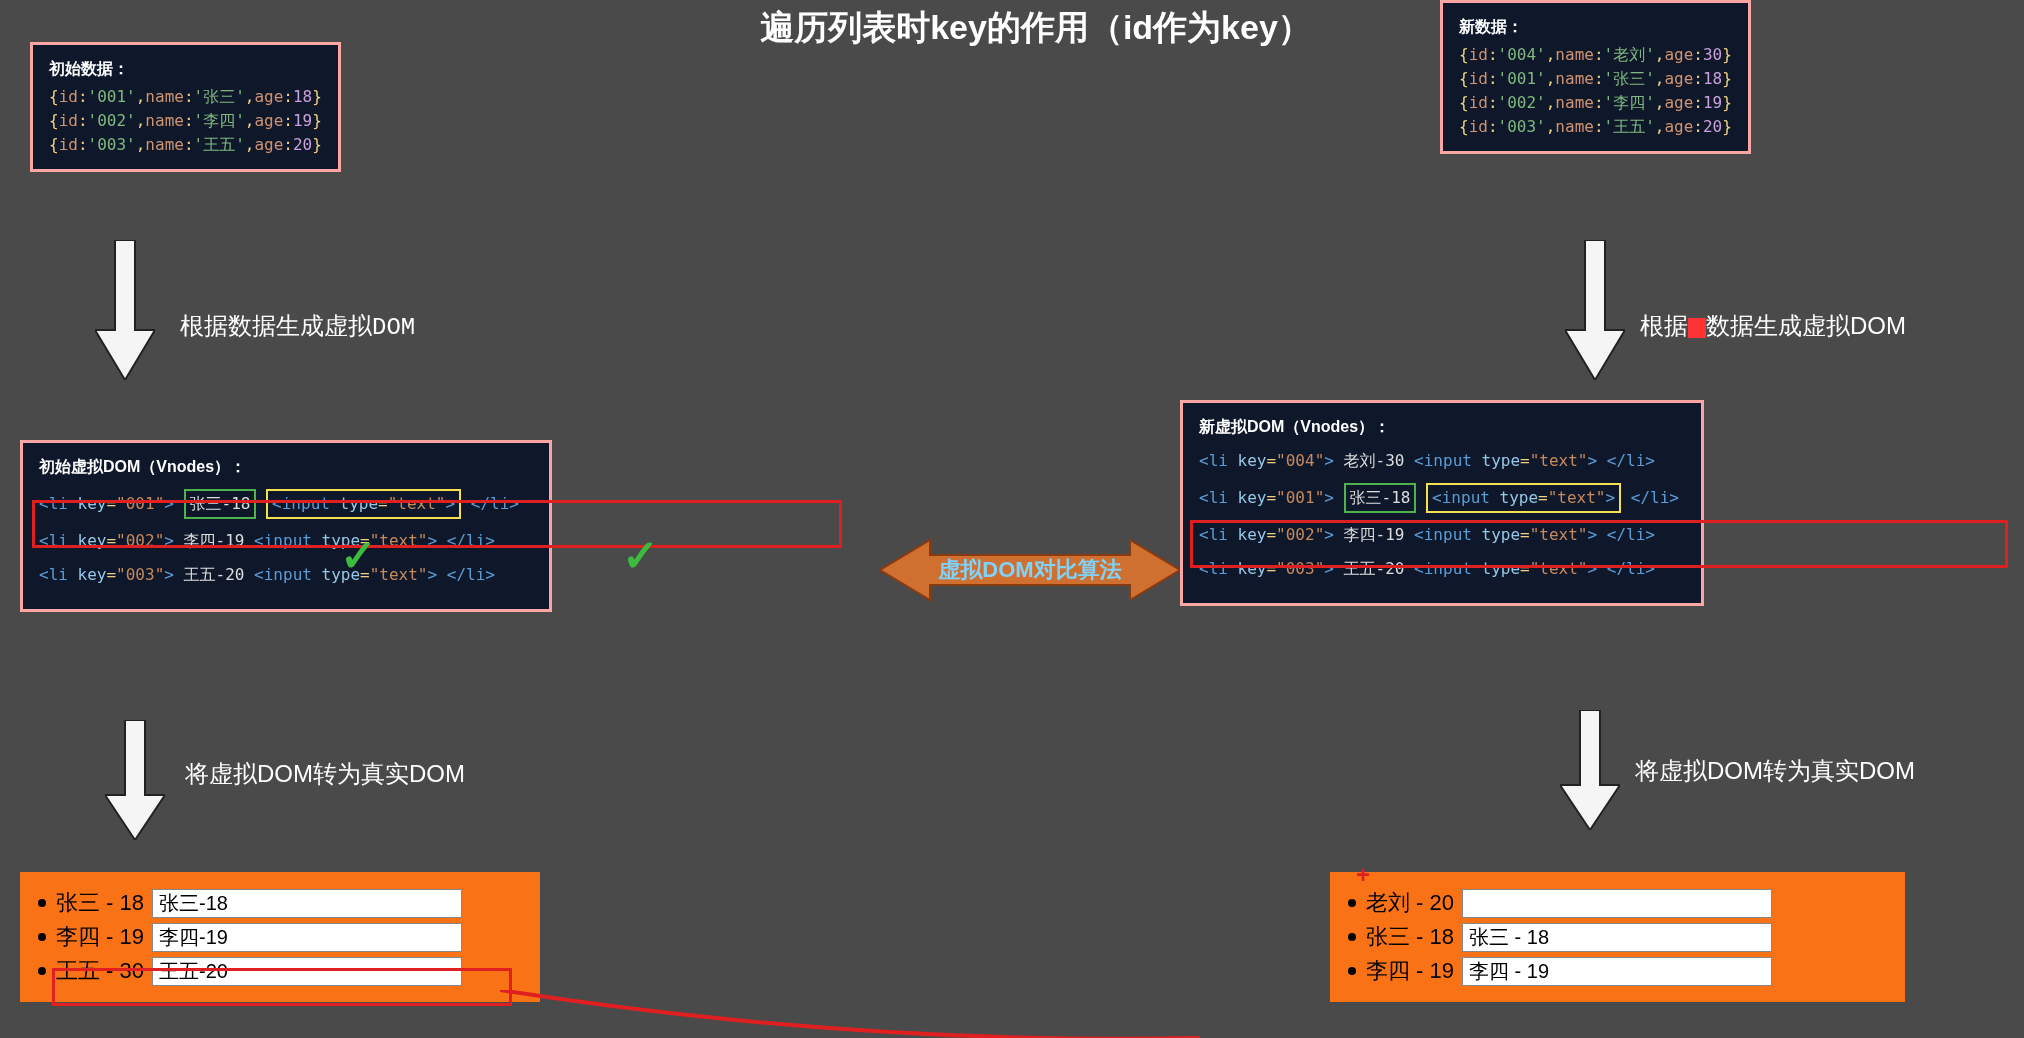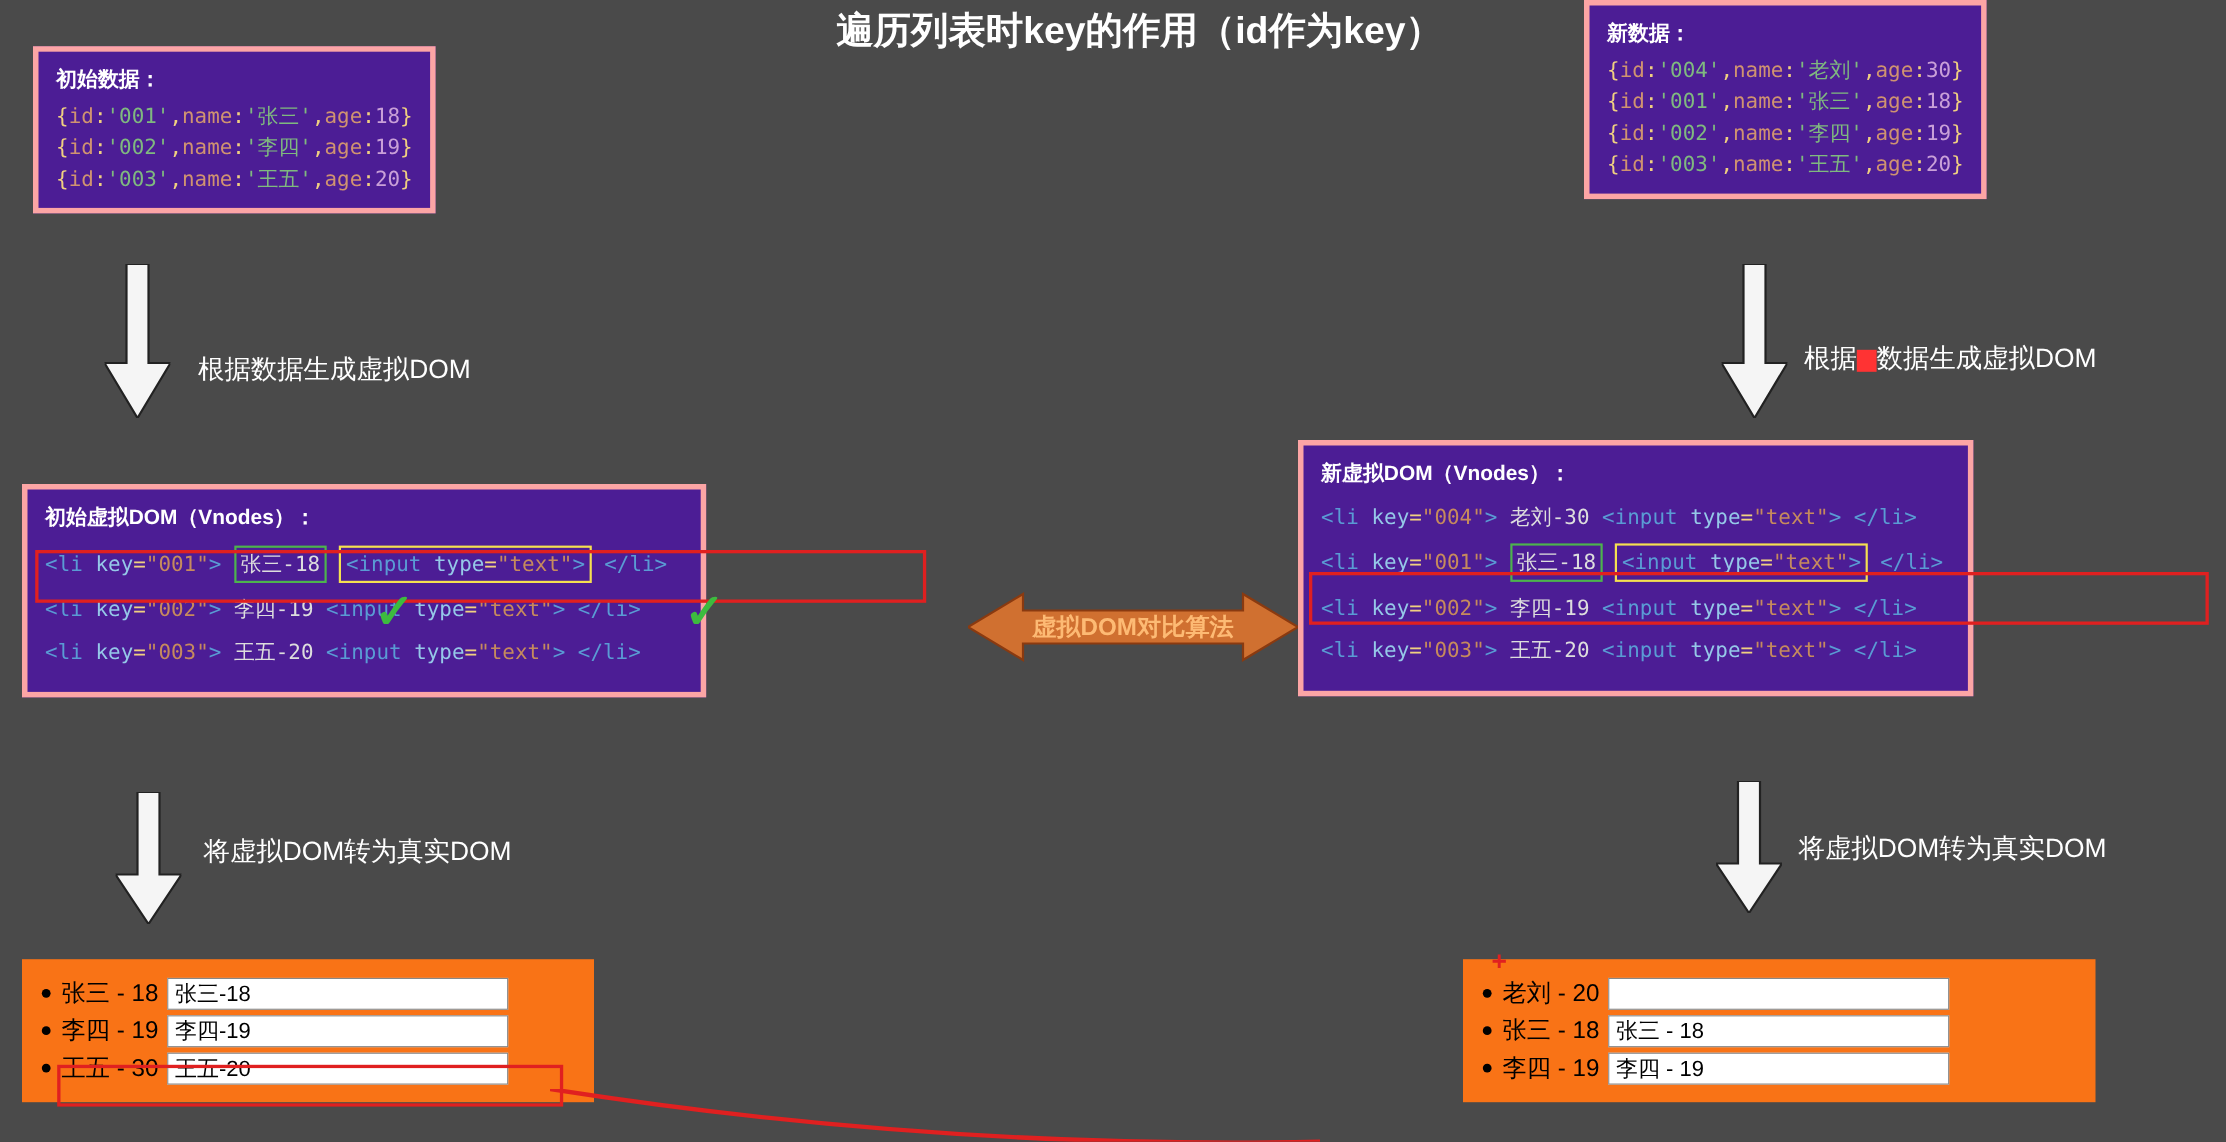--- a/index.html
+++ b/index.html
@@ -17,25 +17,25 @@
     top: 5px;
     left: 50%;
     transform: translateX(-50%);
     font-size: 34px;
     font-weight: bold;
     color: #fff;
     margin-left: 24px;
   }
   .panel {
     position: absolute;
-    background: #4c1d95;
-    border: 5px solid #fca5a5;
+    background: #0f172a;
+    border: 3px solid #fca5a5;
     padding: 12px 16px;
     font-family: Consolas, Monaco, monospace;
-    font-size: 19px;
+    font-size: 16px;
     line-height: 1.5;
   }
   .panel-title {
     color: #fff;
     font-family: "Microsoft YaHei", sans-serif;
     font-weight: bold;
     margin-bottom: 4px;
   }
   .code-line { white-space: pre; }
   .p { color: #f0d080; } 
@@ -76,21 +76,21 @@
     height: 70px;
   }
   .compare-arrow svg { width: 100%; height: 100%; }
   .compare-label {
     position: absolute;
     top: 555px;
     left: 898px;
     width: 264px;
     font-size: 22px;
     font-weight: bold;
-    color: #fdba74;
+    color: #7dd3fc;
     text-align: center;
     z-index: 2;
   }
 
   .redbox {
     position: absolute;
     border: 3px solid #e02020;
   }
   .greenbox-span {
     border: 2px solid #4db34d;
@@ -170,21 +170,21 @@
       <div class="code-line"><span class="p">{</span><span class="k">id</span><span class="p">:</span><span class="s">'002'</span><span class="p">,</span><span class="k">name</span><span class="p">:</span><span class="s">'李四'</span><span class="p">,</span><span class="k">age</span><span class="p">:</span><span class="n">19</span><span class="p">}</span></div>
       <div class="code-line"><span class="p">{</span><span class="k">id</span><span class="p">:</span><span class="s">'003'</span><span class="p">,</span><span class="k">name</span><span class="p">:</span><span class="s">'王五'</span><span class="p">,</span><span class="k">age</span><span class="p">:</span><span class="n">20</span><span class="p">}</span></div>
     </div>
 </div>
 
 <div class="arrow-down" style="top:240px; left:95px;">
   <svg viewBox="0 0 60 140">
       <path d="M20 0 L40 0 L40 90 L60 90 L30 140 L0 90 L20 90 Z" fill="#f5f5f5" stroke="#222" stroke-width="2"></path>
     </svg>
 </div>
-<div class="arrow-label" style="top:320px; left:180px;">根据数据生成虚拟DOM</div>
+<div class="arrow-label" style="top:310px; left:180px;font-family:Liberation Mono, monospace;">根据数据生成虚拟DOM</div>
 
 <div class="arrow-down" style="top:240px; left:1565px;">
   <svg viewBox="0 0 60 140">
       <path d="M20 0 L40 0 L40 90 L60 90 L30 140 L0 90 L20 90 Z" fill="#f5f5f5" stroke="#222" stroke-width="2"></path>
     </svg>
 </div>
 <div class="arrow-label" style="top:310px; left:1640px;">
   <span>根据</span><span class="red-char"></span><span>数据生成虚拟DOM</span>
 </div>
 

